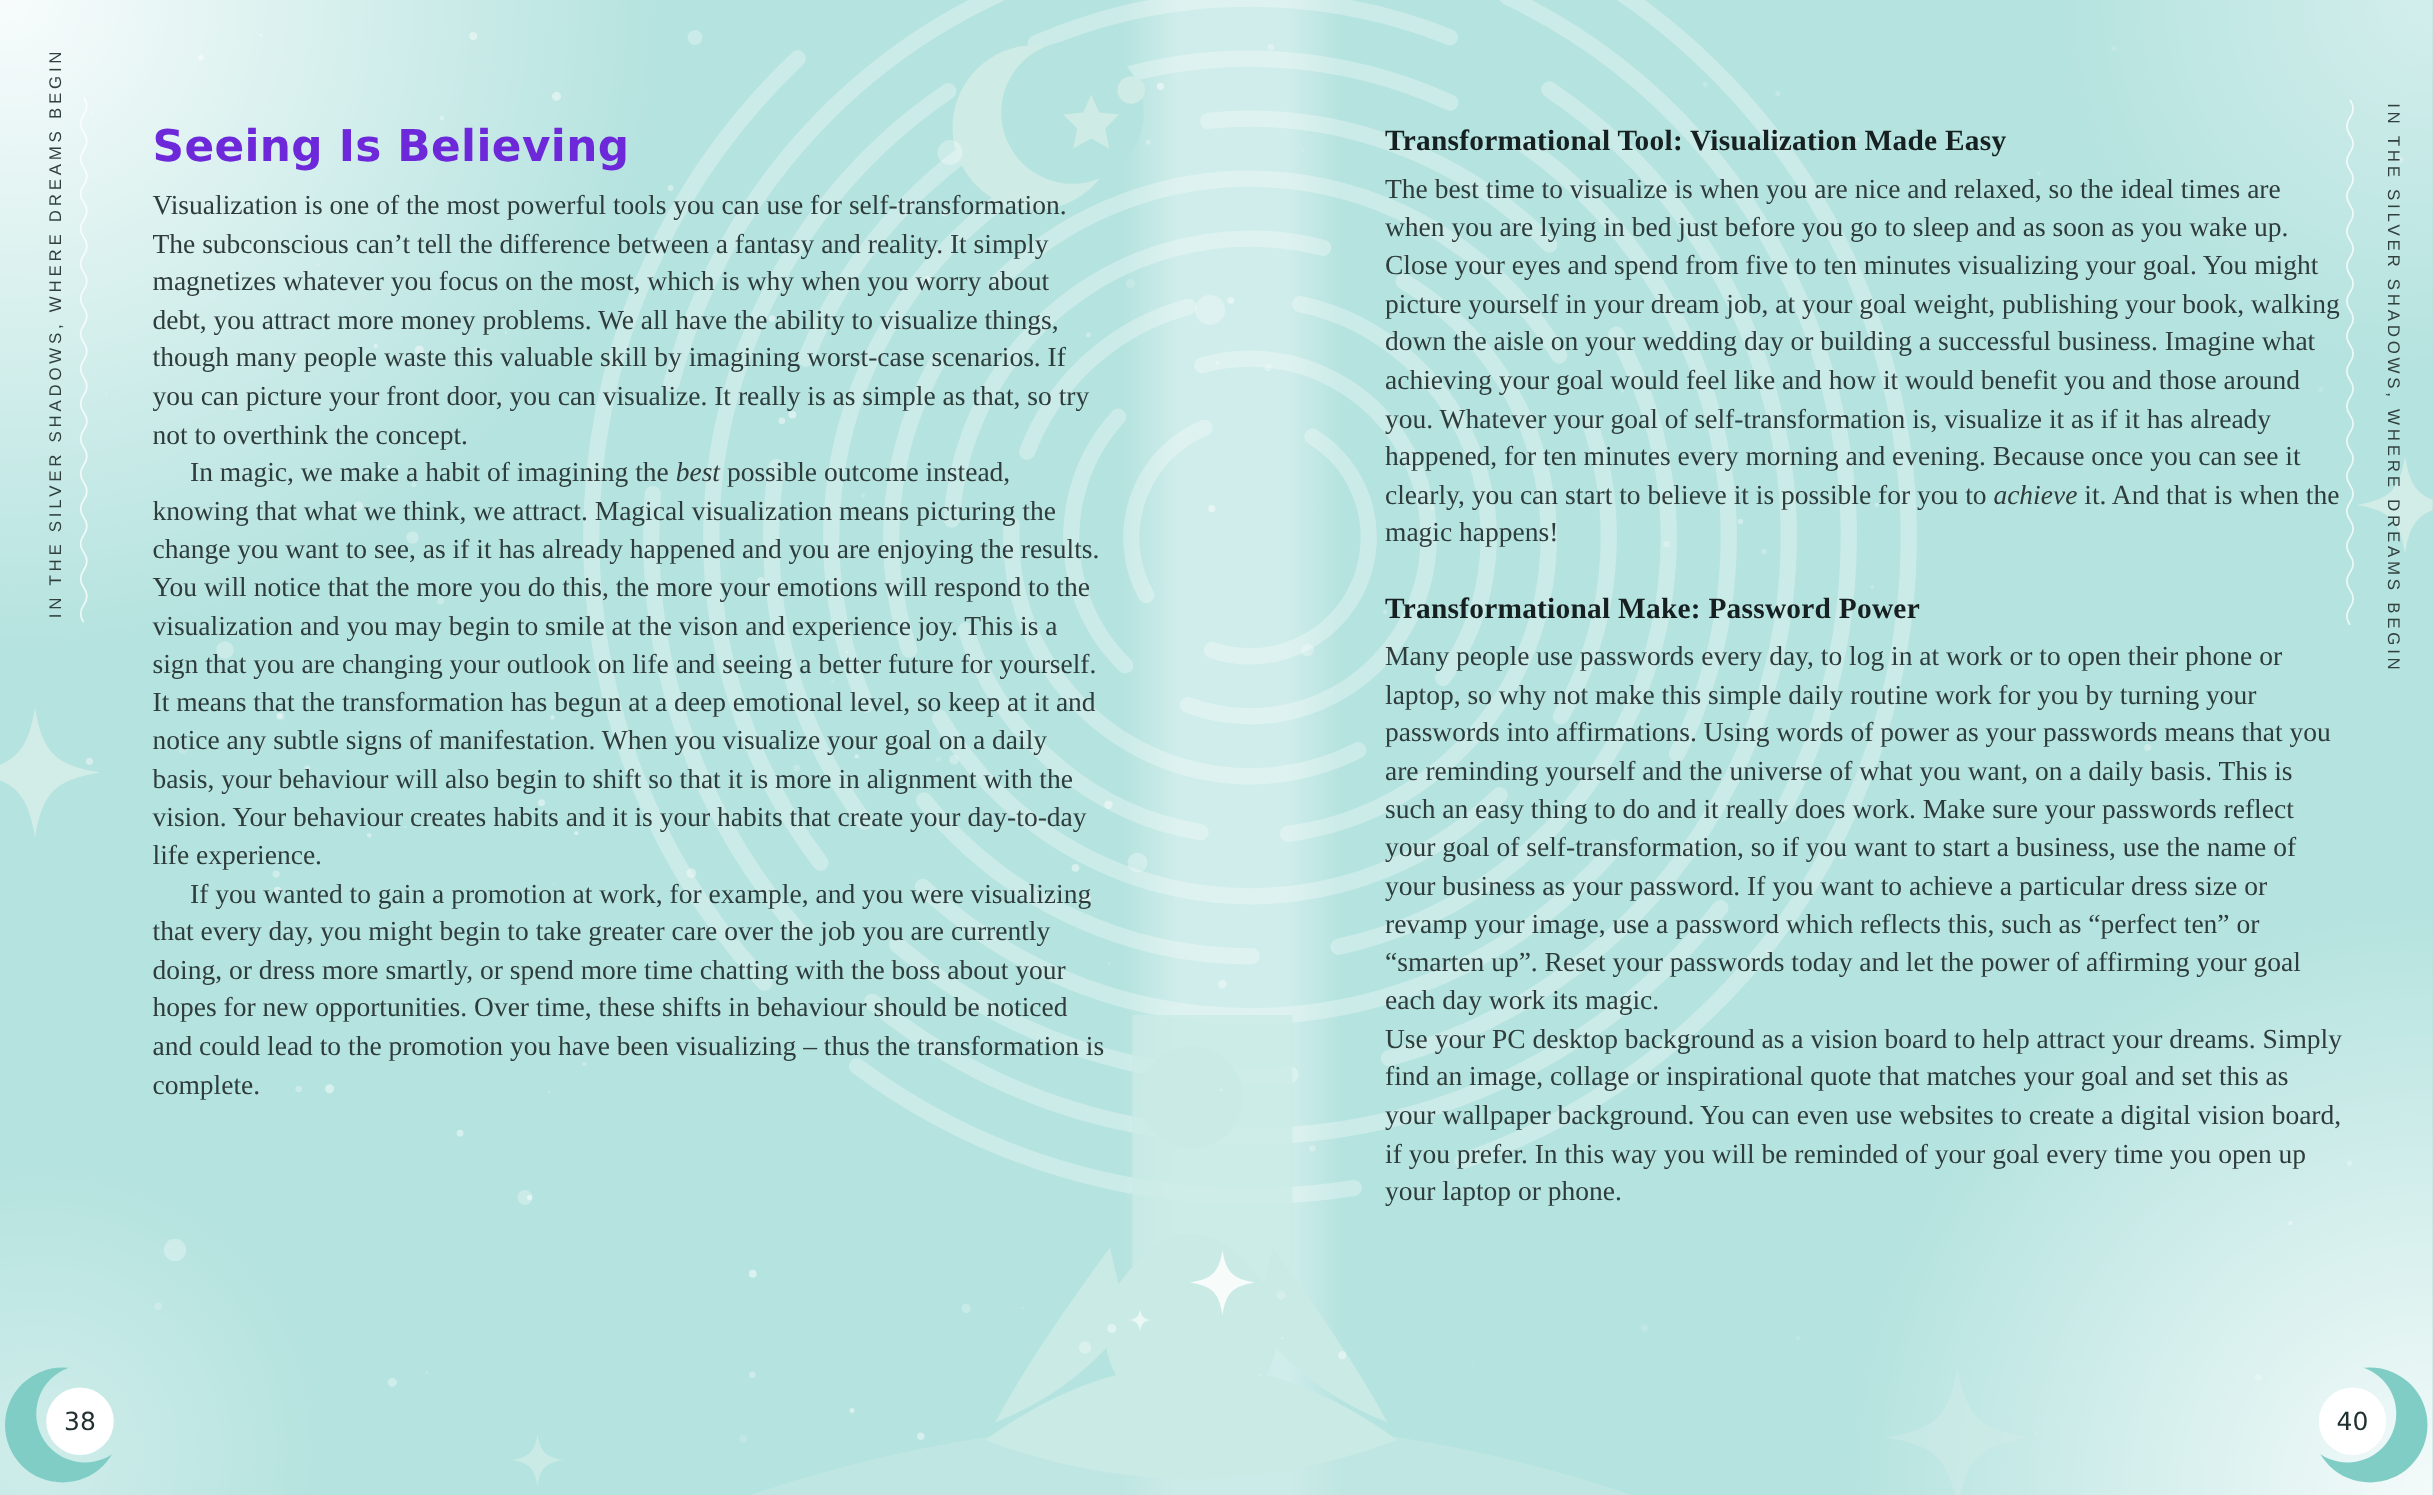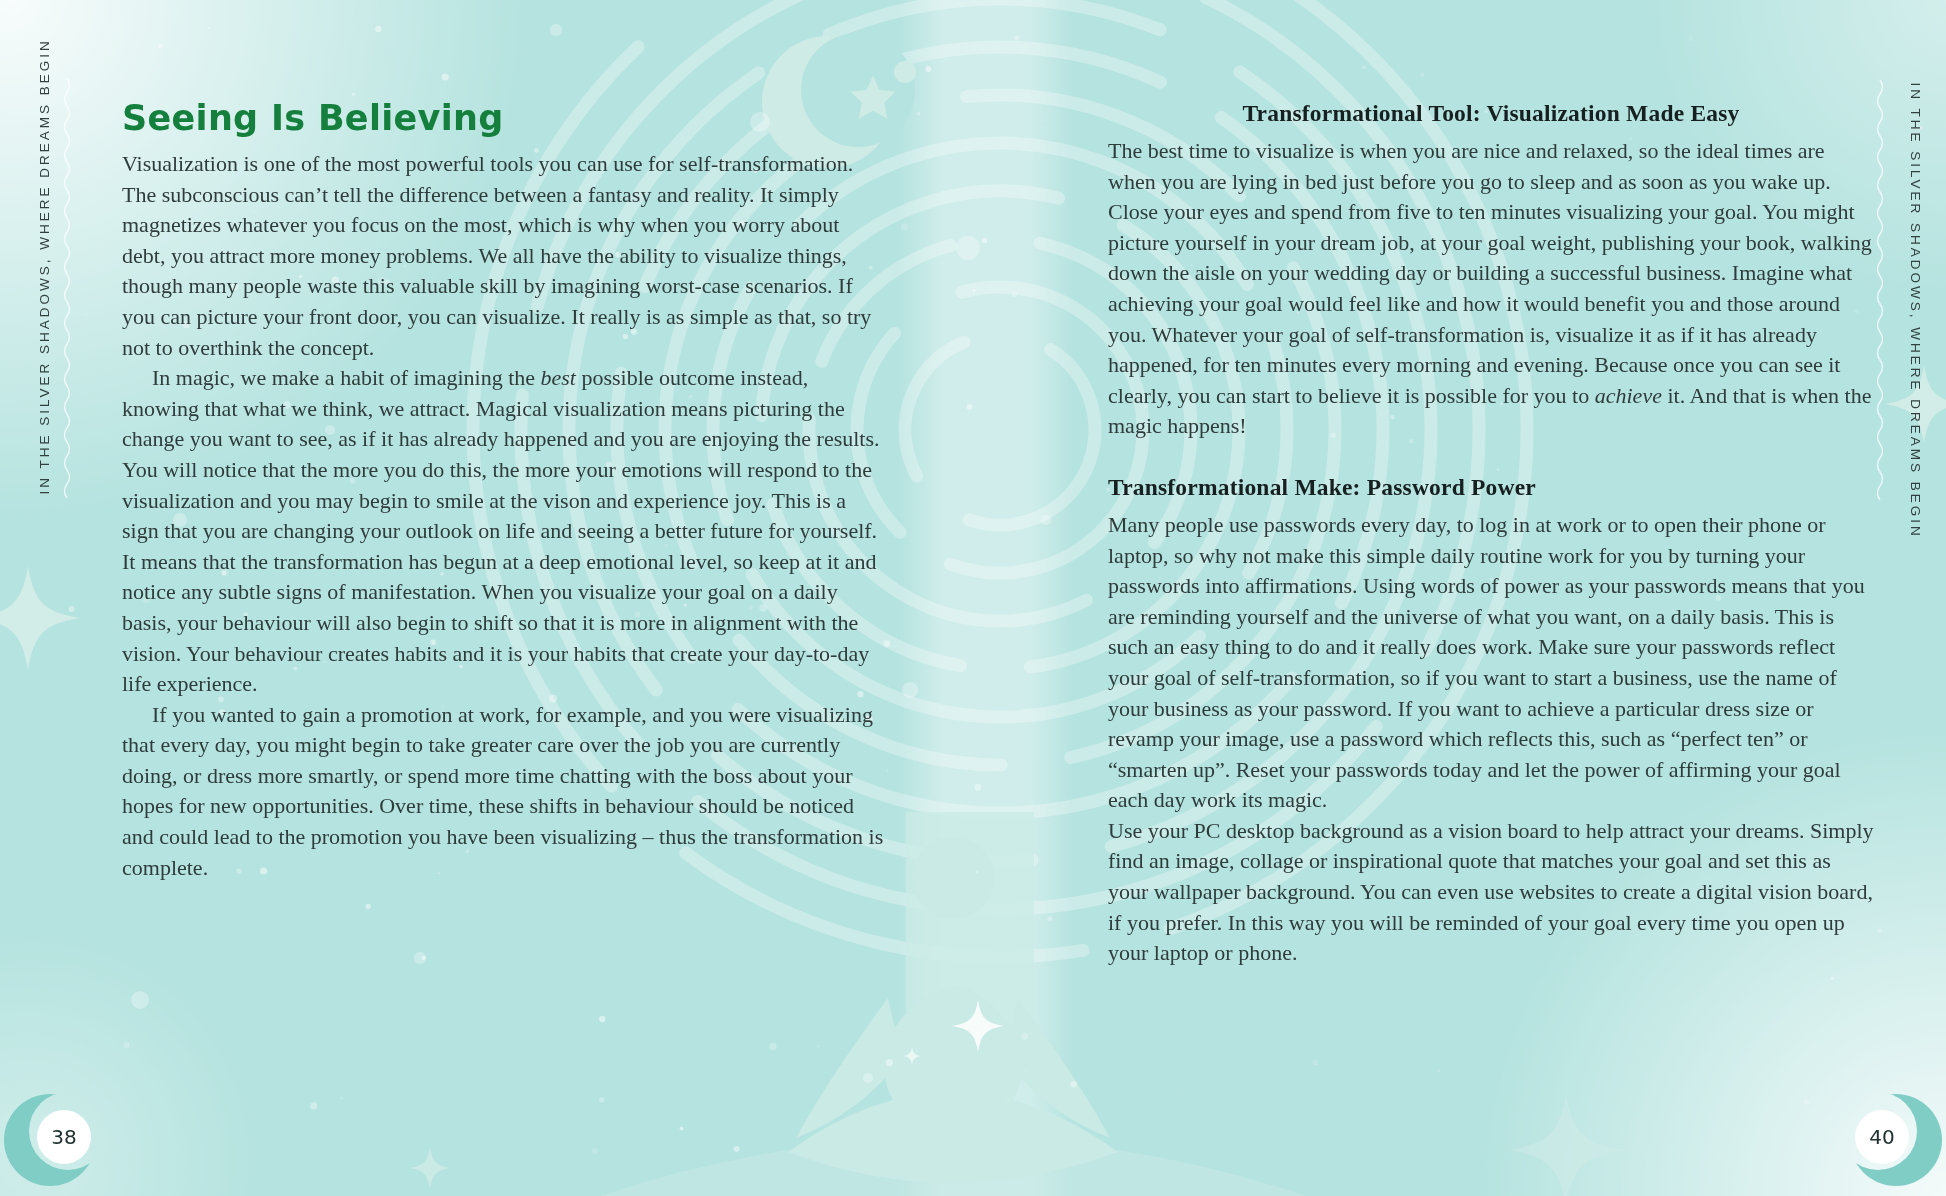--- a/index.html
+++ b/index.html
@@ -21,32 +21,32 @@
   #sidebar-right{left:1705px;top:280px;transform:rotate(90deg);}
   .wave-svg{position:absolute;z-index:3;}
   #wave-left{left:61px;top:78px;}
   #wave-right{left:1874px;top:80px;}
   
   .page-article{position:absolute;top:98px;width:766px;z-index:2;color:#2e3c3b;}
   #left-article{left:122px;}
   #right-article{left:1108px;}
   h1{
     font-family:"DejaVu Sans",sans-serif;font-weight:bold;
-    font-size:35px;line-height:40px;color:#15803d;margin:0 0 11px 0;
+    font-size:35px;line-height:40px;color:#6d28d9;margin:0 0 11px 0;
     letter-spacing:0.3px;
   }
   .page-article p{margin:0;font-size:22px;line-height:30.6px;}
   .page-article p.indent{text-indent:30px;}
   .page-article em{font-style:italic;}
   h2{
     font-family:"Liberation Serif",serif;font-weight:bold;
     font-size:23.5px;line-height:30px;color:#172020;
     margin:30px 0 8px 0;letter-spacing:0.2px;
   }
-  [data-name="right-page-sections"] h2:first-child{margin-top:0;text-align:center;}
+  [data-name="right-page-sections"] h2:first-child{margin-top:0;}
   
   .pagenum{
     position:absolute;top:1110px;width:54px;height:54px;border-radius:50%;
     background:#ffffff;z-index:4;
     display:flex;align-items:center;justify-content:center;
     font-family:"DejaVu Sans",sans-serif;font-size:20px;color:#213030;
   }
   #pagenum-left{left:37px;}
   #pagenum-right{left:1855px;}
 </style>

